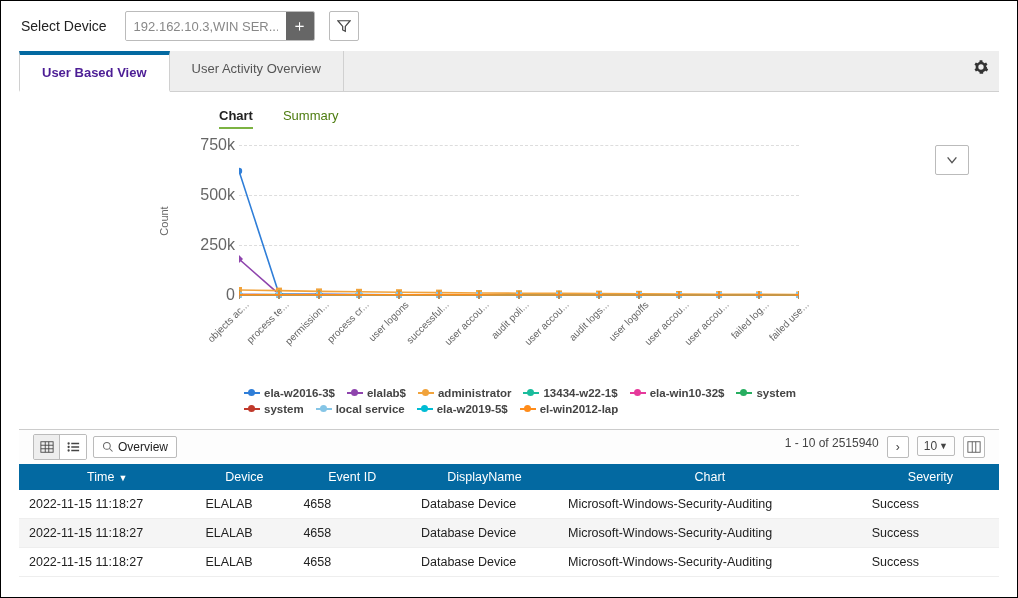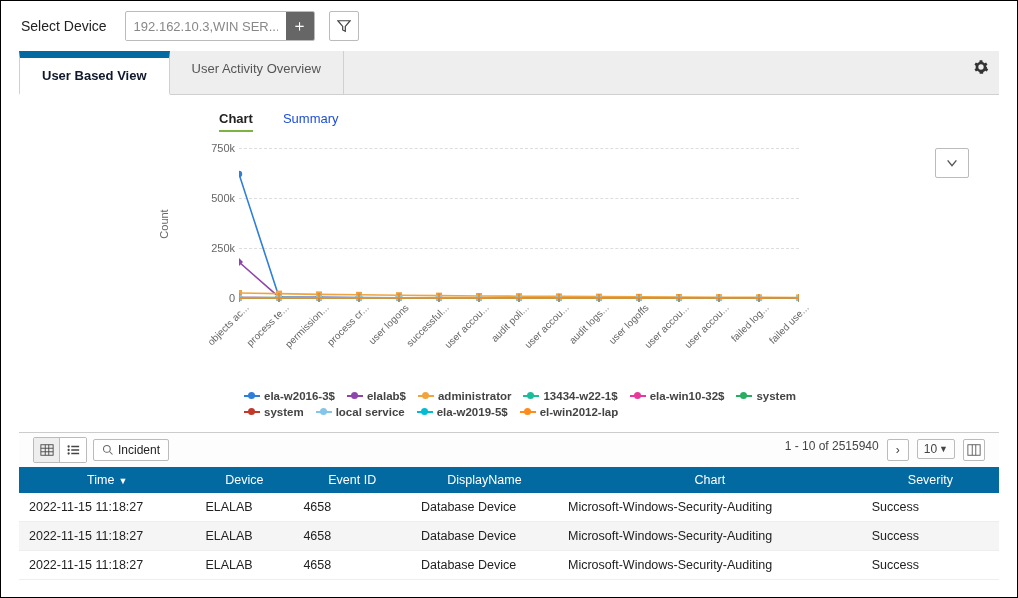--- a/index.html
+++ b/index.html
@@ -8,32 +8,32 @@
   .header-row { display: flex; align-items: center; padding: 10px 20px 6px 20px; gap: 10px; }
   .header-label { font-size: 14px; color: #222; margin-right: 8px; }
   .device-field-wrap { display: flex; align-items: center; border: 1px solid #bbb; border-radius: 2px; overflow: hidden; }
   .device-input { border: none; padding: 6px 8px; width: 160px; font-size: 13px; color: #888; outline: none; background: #fff; }
   .add-btn { background: #666; color: #fff; border: none; width: 28px; height: 28px; display: flex; align-items: center; justify-content: center; cursor: pointer; font-size: 16px; }
   .filter-btn { border: 1px solid #bbb; background: #fff; width: 30px; height: 30px; display: flex; align-items: center; justify-content: center; cursor: pointer; margin-left: 4px; border-radius: 2px; }
 
   .content-area { margin: 4px 18px 0 18px; }
   .tabs-bar { display: flex; align-items: center; border-bottom: 1px solid #d0d0d0; background: #eee; position: relative; }
   .tab { padding: 10px 22px; font-size: 13px; color: #555; cursor: pointer; background: #eee; border-right: 1px solid #d0d0d0; }
-  .tab.active { background: #fff; font-weight: 600; color: #0f172a; border-bottom: 2px solid #fff; margin-bottom: -1px; border-top: 7px solid #0369a1; border-left: 1px solid #d0d0d0; }
+  .tab.active { background: #fff; font-weight: 600; color: #4c1d95; border-bottom: 2px solid #fff; margin-bottom: -1px; border-top: 4px solid #0369a1; border-left: 1px solid #d0d0d0; }
   .gear-icon { position: absolute; right: 10px; top: 8px; cursor: pointer; color: #333; }
 
   .panel { background: #fff; padding: 12px 20px 8px 20px; }
   .subtabs { display: flex; gap: 30px; margin-left: 180px; font-size: 13px; margin-bottom: 6px; }
-  .subtab { padding: 4px 0; cursor: pointer; color: #1d4ed8; }
+  .subtab { padding: 4px 0; cursor: pointer; color: #4d7c0f; }
   .subtab.active { font-weight: 700; color: #222; border-bottom: 2px solid #7cb342; }
 
   .chart-area { position: relative; margin-left: 150px; width: 640px; height: 250px; }
   .y-axis-label { position: absolute; left: -40px; top: 80px; transform: rotate(-90deg); font-size: 11px; color: #666; }
   .plot-outer { position: absolute; left: 50px; top: 10px; width: 560px; height: 150px; }
-  .ytick { position: absolute; left: -40px; width: 36px; text-align: right; font-size: 11px; color: #666; transform: translateY(-50%); }
+  .ytick { position: absolute; left: -40px; width: 36px; text-align: right; font-size: 16px; color: #666; transform: translateY(-50%); }
   .gridline { position: absolute; left: 0; width: 100%; border-top: 1px dashed #ddd; }
   .baseline { position: absolute; left: 0; width: 100%; border-top: 1px solid #999; }
   .chart-svg { position: absolute; left: 0; top: 0; }
   .xtick-group { position: absolute; top: 160px; left: 50px; width: 560px; height: 52px; }
   .xtick { position: absolute; font-size: 10px; color: #666; transform: rotate(-45deg); transform-origin: right top; text-align: right; white-space: nowrap; width: 90px; right: 0; }
   .expand-btn { position: absolute; right: -140px; top: 10px; width: 34px; height: 30px; border: 1px solid #bbb; background: #fff; display: flex; align-items: center; justify-content: center; cursor: pointer; border-radius: 2px; }
 
   .legend { margin-left: 205px; margin-top: 2px; display: flex; flex-wrap: wrap; gap: 4px 12px; font-size: 11.5px; max-width: 570px; }
   .legend-item { display: flex; align-items: center; gap: 4px; font-weight: 600; color: #444; }
   .legend-mark { width: 16px; height: 2px; position: relative; }
@@ -375,21 +375,21 @@
             <line x1="6" y1="8" x2="15" y2="8" stroke="#444" stroke-width="1.5"></line>
             <line x1="6" y1="12" x2="15" y2="12" stroke="#444" stroke-width="1.5"></line>
           </svg>
       </div>
     </div>
     <div class="incident-btn">
       <svg width="12" height="12" viewBox="0 0 16 16">
           <circle cx="6.5" cy="6.5" r="4.5" fill="none" stroke="#666" stroke-width="1.4"></circle>
           <line x1="10" y1="10" x2="14" y2="14" stroke="#666" stroke-width="1.4"></line>
         </svg>
-      <span>Incident</span>
+      <span>Overview</span>
     </div>
     <div class="toolbar-spacer"></div>
     <div class="pager">
       <span>1 - 10 of 2515940</span>
       <div class="pager-btn">
         <span>›</span>
       </div>
       <div class="pagesize">
         <span>10</span>
         <span style="font-size:9px">▼</span>

